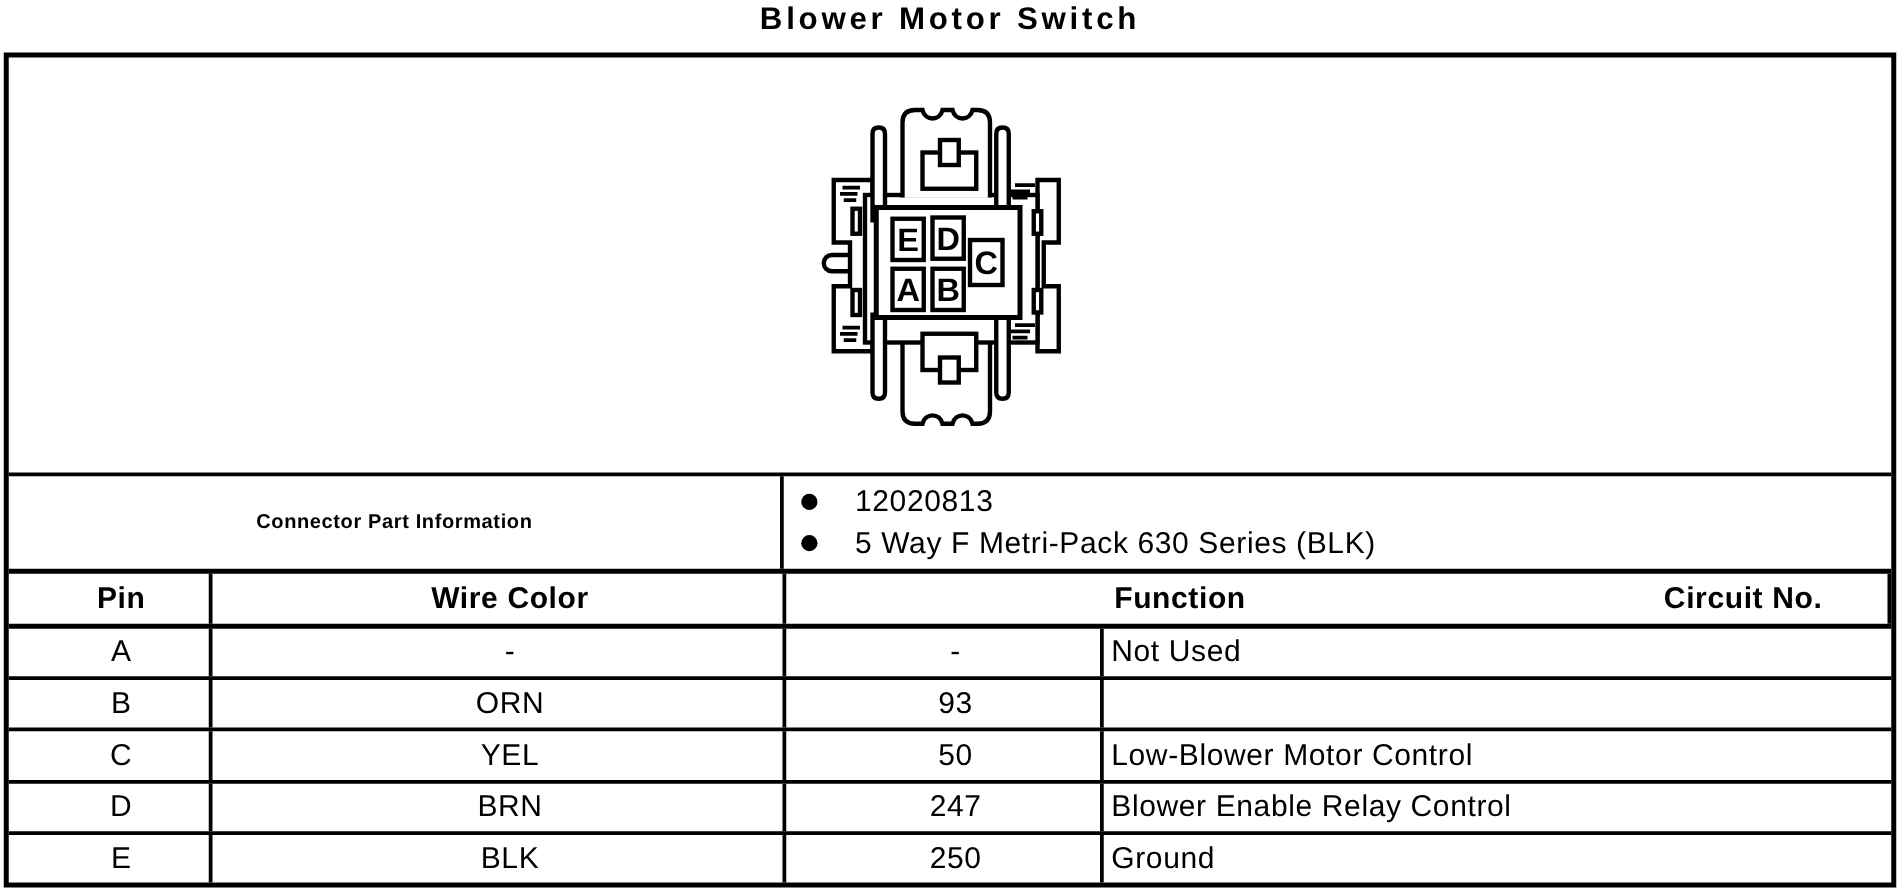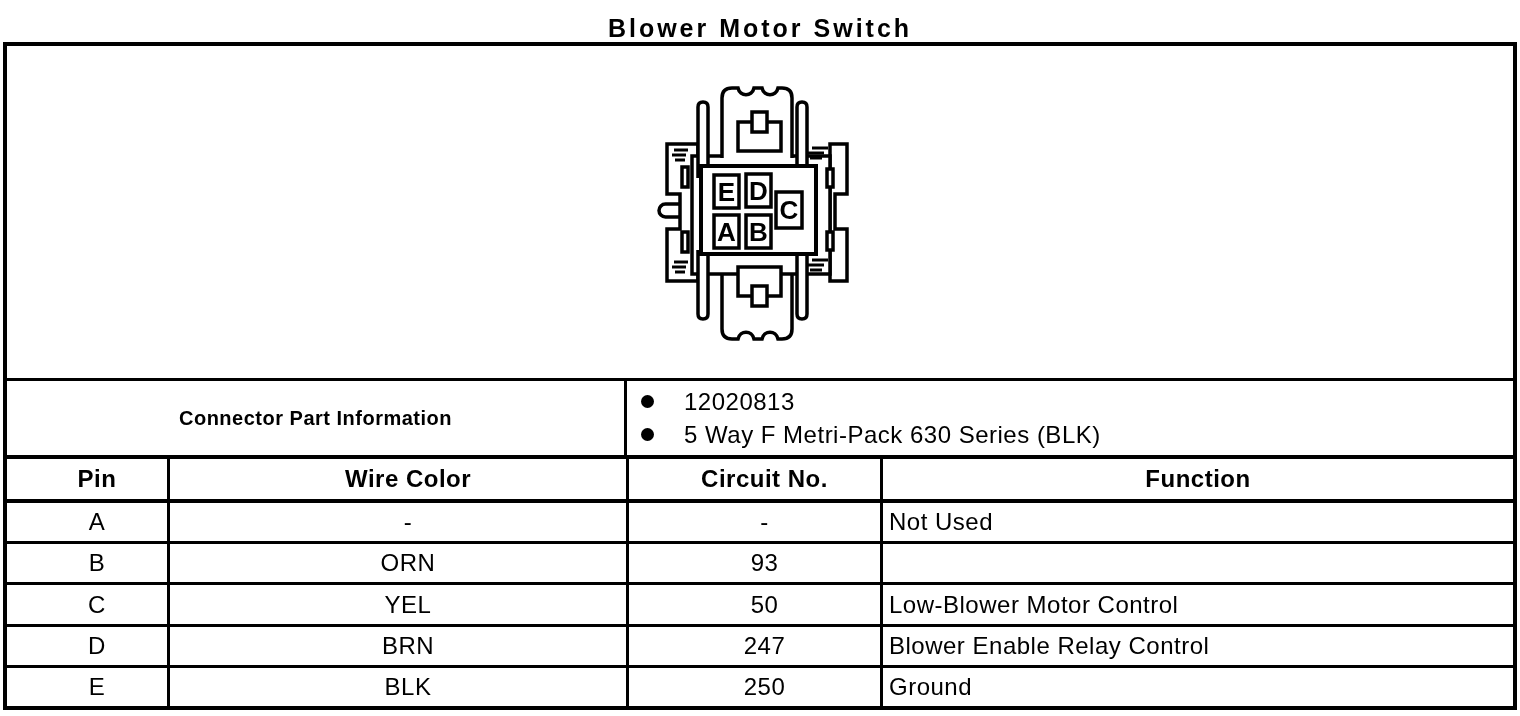--- a/index.html
+++ b/index.html
@@ -6,39 +6,39 @@
   html, body { margin: 0; padding: 0; }
   body {
     width: 1520px; height: 716px;
     background: #ffffff;
     color: #000000;
     font-family: "Liberation Sans", sans-serif;
     position: relative;
     overflow: hidden;
   }
   .page-title {
-    position: absolute; top: 14px; left: 0; width: 100%;
+    position: absolute; top: 1px; left: 0; width: 100%;
     text-align: center;
     font-size: 25px; font-weight: bold; letter-spacing: 3px;
   }
   .outer-box {
     position: absolute; left: 3px; top: 42px;
     width: 1514px; height: 668px;
     border: 4px solid #000;
     display: flex; flex-direction: column;
     background: #fff;
   }
   .diagram-row { height: 332px; position: relative; }
   .connector-svg { position: absolute; left: 647px; top: 18px; }
 
   .pi-row { height: 77px; border-top: 3px solid #000; display: flex; }
   .pi-left {
     width: 620px; border-right: 3px solid #000;
     display: flex; align-items: center; justify-content: center;
-    font-size: 20px; font-weight: bold; letter-spacing: 0.5px;
+    font-size: 16px; font-weight: bold; letter-spacing: 0.5px;
   }
   .pi-right {
     flex: 1; display: flex; flex-direction: column;
     justify-content: center; gap: 5px; padding-left: 12px;
   }
   .b-line { display: flex; align-items: center; gap: 30px; font-size: 24px; letter-spacing: 0.5px; }
   .bullet { width: 13px; height: 13px; border-radius: 50%; background: #000; flex: 0 0 auto; margin-left: 2px; }
 
   .hdr-row {
     height: 48px; border-top: 4px solid #000; border-bottom: 4px solid #000;
@@ -137,22 +137,22 @@
       <div class="b-line">
         <span class="bullet"></span>
         <span>5 Way F Metri-Pack 630 Series (BLK)</span>
       </div>
     </div>
   </div>
 
   <div class="hdr-row">
     <div class="cell c-pin">Pin</div>
     <div class="cell c-wire">Wire Color</div>
+    <div class="cell c-func" style="justify-content:center;padding-left:0">Function</div>
     <div class="cell c-circ">Circuit No.</div>
-    <div class="cell c-func" style="justify-content:center;padding-left:0">Function</div>
   </div>
 
   <div class="data-row">
     <div class="cell c-pin">A</div>
     <div class="cell c-wire">-</div>
     <div class="cell c-circ">-</div>
     <div class="cell c-func">Not Used</div>
   </div>
   <div class="data-row">
     <div class="cell c-pin">B</div>

